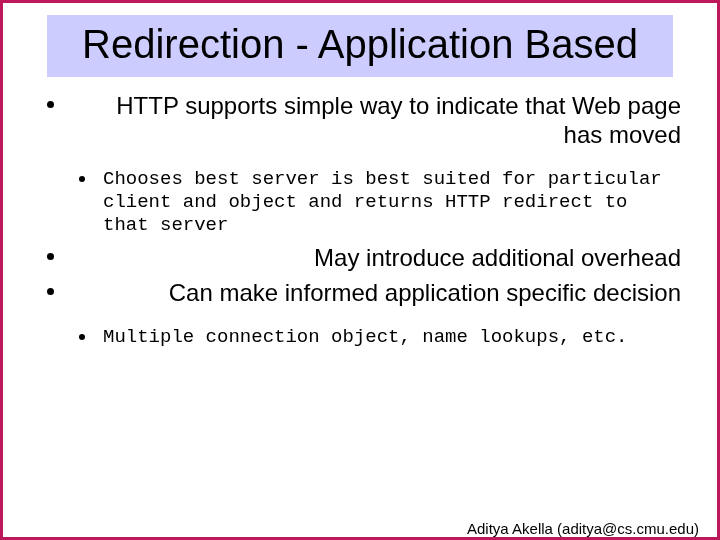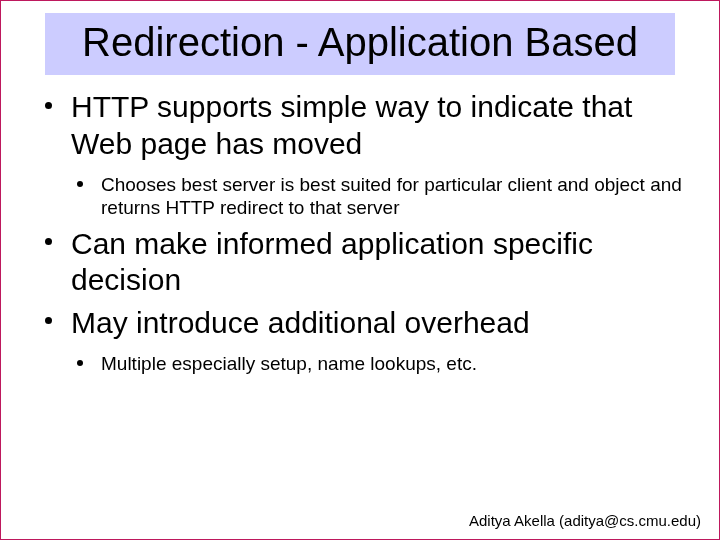--- a/index.html
+++ b/index.html
@@ -8,72 +8,74 @@
     width: 720px;
     height: 540px;
     background: #fff;
     font-family: Arial, Helvetica, sans-serif;
     color: #000;
   }
   .slide {
     box-sizing: border-box;
     width: 720px;
     height: 540px;
-    border: 1px solid #be185d;
+    border: 3px solid #be185d;
     position: relative;
     padding: 0;
   }
   .title-band {
     margin: 12px 44px 0 44px;
     background: #ccccff;
     text-align: center;
     font-size: 40px;
     line-height: 1.15;
     padding: 6px 8px 10px 8px;
   }
   .body {
     margin: 14px 36px 0 36px;
   }
   .l1 {
     position: relative;
     padding-left: 34px;
-    font-size: 30px;
+    font-size: 24px;
     line-height: 1.22;
     margin-bottom: 6px;
+    text-align: right;
   }
   .l1 .bullet {
     position: absolute;
     left: 8px;
     top: 0.42em;
     width: 7px;
     height: 7px;
     border-radius: 50%;
     background: #000;
   }
   .l2 {
     position: relative;
     padding-left: 64px;
     font-size: 19px;
     line-height: 1.22;
     margin-bottom: 6px;
-    margin-top: 11px;
+    margin-top: 18px;
+    font-family: Liberation Mono, monospace;
   }
   .l2 .bullet {
     position: absolute;
     left: 40px;
     top: 0.42em;
     width: 6px;
     height: 6px;
     border-radius: 50%;
     background: #000;
   }
   .footer {
     position: absolute;
     right: 18px;
-    bottom: 10px;
+    bottom: 0;
     font-size: 15px;
   }
 </style>
 </head>
 <body>
 
 <div class="slide">
 
   <div class="title-band">Redirection - Application Based</div>
 
@@ -85,31 +87,31 @@
     </div>
 
 
     <div class="l2">
       <span class="bullet"></span>
       <span>Chooses best server is best suited for particular client and object and returns HTTP redirect to that server</span>
     </div>
 
     <div class="l1">
       <span class="bullet"></span>
-      <span>Can make informed application specific decision</span>
+      <span>May introduce additional overhead</span>
     </div>
 
     <div class="l1">
       <span class="bullet"></span>
-      <span>May introduce additional overhead</span>
+      <span>Can make informed application specific decision</span>
     </div>
 
     <div class="l2">
       <span class="bullet"></span>
-      <span>Multiple especially setup, name lookups, etc.</span>
+      <span>Multiple connection object, name lookups, etc.</span>
     </div>
 
 
   </div>
 
   <div class="footer">Aditya Akella (aditya@cs.cmu.edu)</div>
 
 </div>
 
 </body></html>

